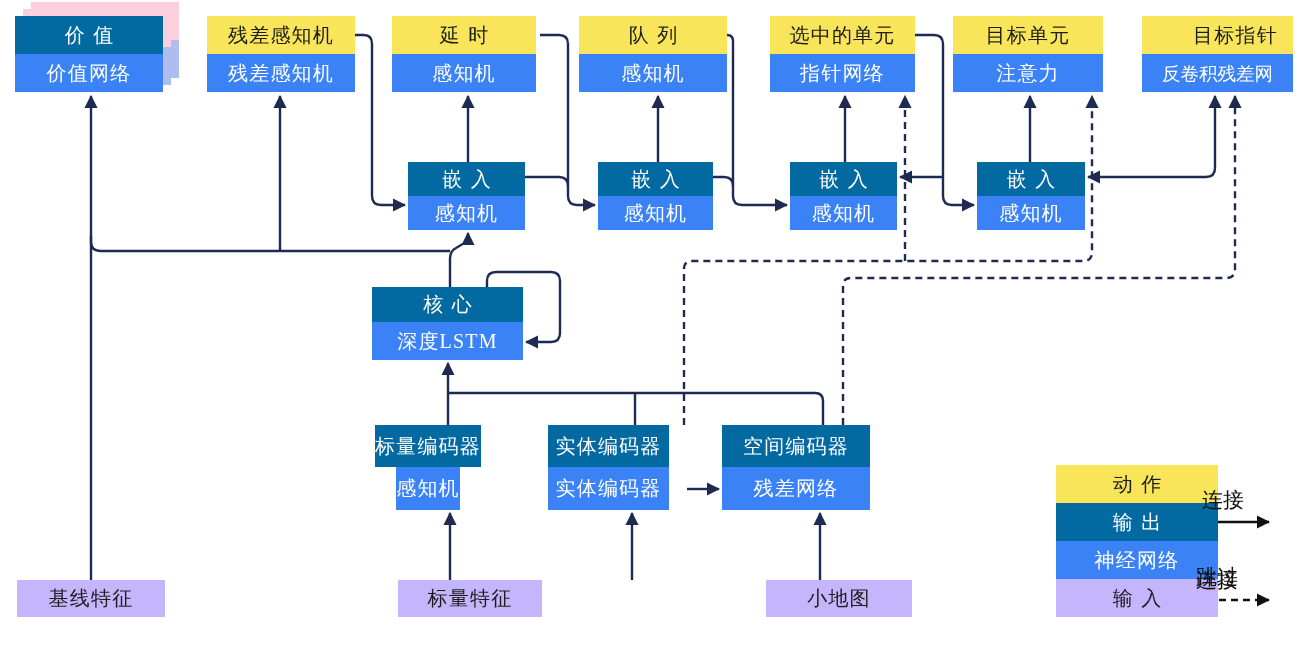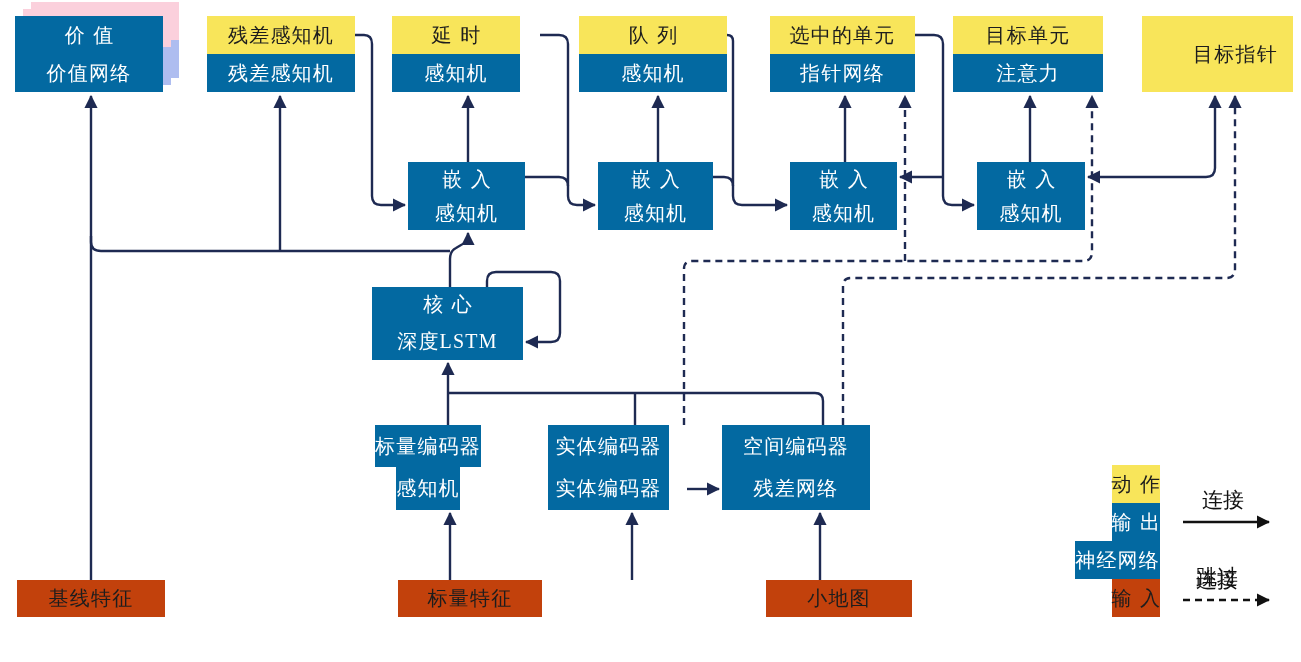--- a/index.html
+++ b/index.html
@@ -4,47 +4,47 @@
 <style>
   html,body{margin:0;padding:0;background:#ffffff;}
   #stage{position:relative;width:1301px;height:662px;background:#ffffff;overflow:hidden;
          font-family:"Liberation Serif","DejaVu Serif",serif;}
   svg.wires{position:absolute;left:0;top:0;z-index:1;}
   .node{position:absolute;display:flex;flex-direction:column;z-index:2;}
   .cell{display:flex;align-items:center;justify-content:center;white-space:nowrap;}
   .cell span{display:block;}
   .yellow{background:#F8E55A;color:#1d1d1d;}
   .red{background:#0369a1;color:#ffffff;}
-  .blue{background:#0369a1;color:#ffffff;}
-  .green{background:#c2410c;color:#1d1d1d;}
+  .blue{background:#3b82f6;color:#ffffff;}
+  .green{background:#c4b5fd;color:#1d1d1d;}
   .t20{font-size:20px;}
   .head{top:16px;height:76px;}
   .head .cell{flex:1;}
-  #h0{left:15px;width:148px;} #h1{left:207px;width:148px;} #h2{left:392px;width:128px;text-align:center;}
+  #h0{left:15px;width:148px;} #h1{left:207px;width:148px;} #h2{left:392px;width:144px;text-align:center;}
   #h3{left:579px;width:148px;} #h4{left:770px;width:145px;} #h5{left:953px;width:150px;}
   #h6{left:1142px;width:151px;}
   #h6 .bot span{font-size:18.5px;letter-spacing:0 !important;}
   .emb{top:162px;height:68px;}
   .emb .cell{flex:1;}
   #e0{left:408px;width:117px;} #e1{left:598px;width:115px;}
   #e2{left:790px;width:107px;} #e3{left:977px;width:108px;}
   #core{left:372px;top:287px;width:151px;height:73px;}
   #core .top{height:35px;} #core .bot{height:38px;}
   .enc{top:425px;height:85px;}
   .enc .top{height:42px;} .enc .bot{height:43px;}
   #c0{left:354px;width:148px;align-items:center;} #c1{left:548px;width:121px;} #c2{left:722px;width:148px;}
   .input{top:580px;height:37px;z-index:2;}
   .input .cell{flex:1;}
   #i0{left:17px;width:148px;} #i1{left:378px;width:144px;padding-left:20px;}
   #i2{left:560px;width:143px;} #i3{left:766px;width:146px;}
   .shadow{position:absolute;width:148px;height:76px;z-index:0;display:flex;flex-direction:column;}
   .shadow .sh-top{flex:1;background:#FBD0DC;}
   .shadow .sh-bot{flex:1;background:#AEBDF0;}
   #sh2{left:31px;top:2px;} #sh1{left:23px;top:9px;}
-  #legend{position:absolute;left:1010px;top:465px;width:150px;z-index:2;display:flex;flex-direction:column;align-items:flex-end;}
+  #legend{position:absolute;left:1056px;top:465px;width:162px;z-index:2;display:flex;flex-direction:column;}
   #legend .cell{height:38px;}
   .arrlab{position:absolute;z-index:2;font-size:21px;color:#111;width:90px;text-align:center;}
   #lab-connect{left:1178px;top:486px;}
   #lab-skip1{left:1172px;top:538px;margin-top:25px;}
   #lab-skip2{left:1172px;top:566px;}
 </style>
 </head>
 <body>
 
 <div id="stage">
@@ -155,20 +155,23 @@
         <span style="letter-spacing: 0.06em;">目标单元</span>
       </div>
     <div class="cell blue t20">
         <span style="letter-spacing: 0.06em;">注意力</span>
       </div>
   </div>
   <div class="node head" id="h6">
     <div class="cell yellow t20">
         <span style="letter-spacing: 0.06em; margin-left: 36px;">目标指针</span>
       </div>
+    <div class="cell blue t20 bot">
+        <span style="letter-spacing: 0.06em;">反卷积残差网</span>
+      </div>
   </div>
 
   <div class="node emb" id="e0">
     <div class="cell red t20">
         <span style="letter-spacing: 0.42em; margin-right: -0.42em;">嵌入</span>
       </div>
     <div class="cell blue t20">
         <span style="letter-spacing: 0.06em;">感知机</span>
       </div>
   </div>

